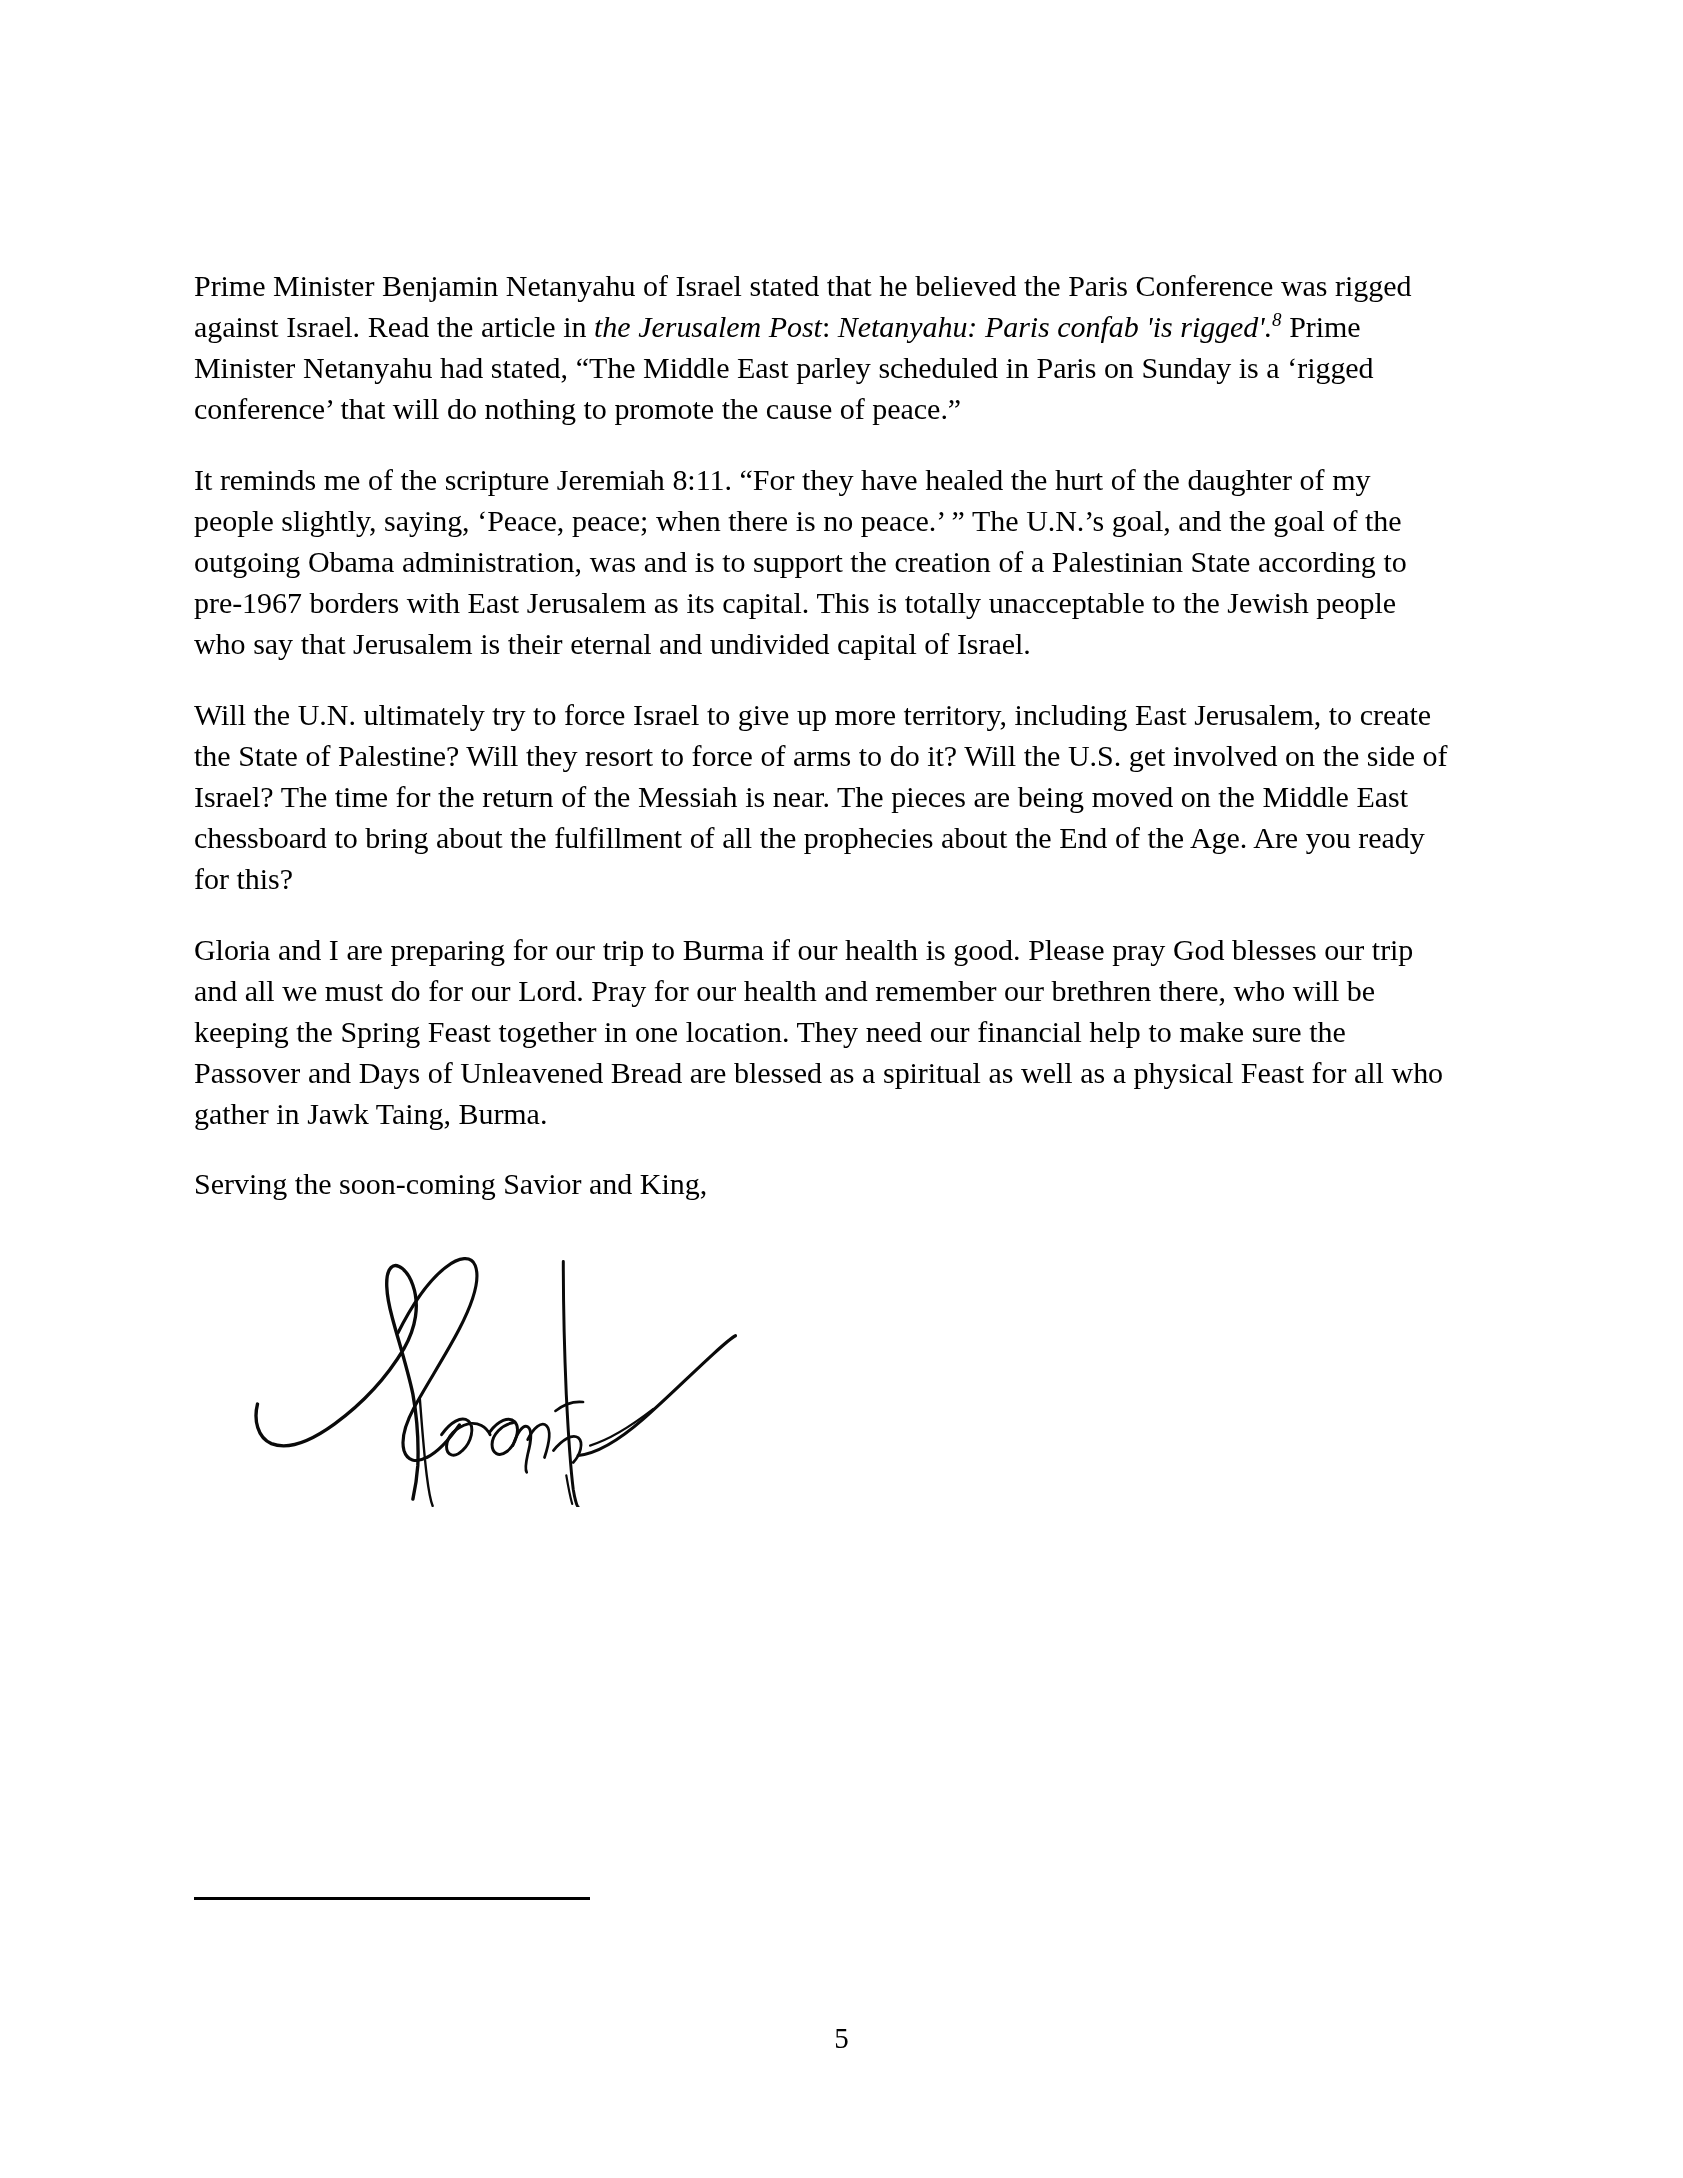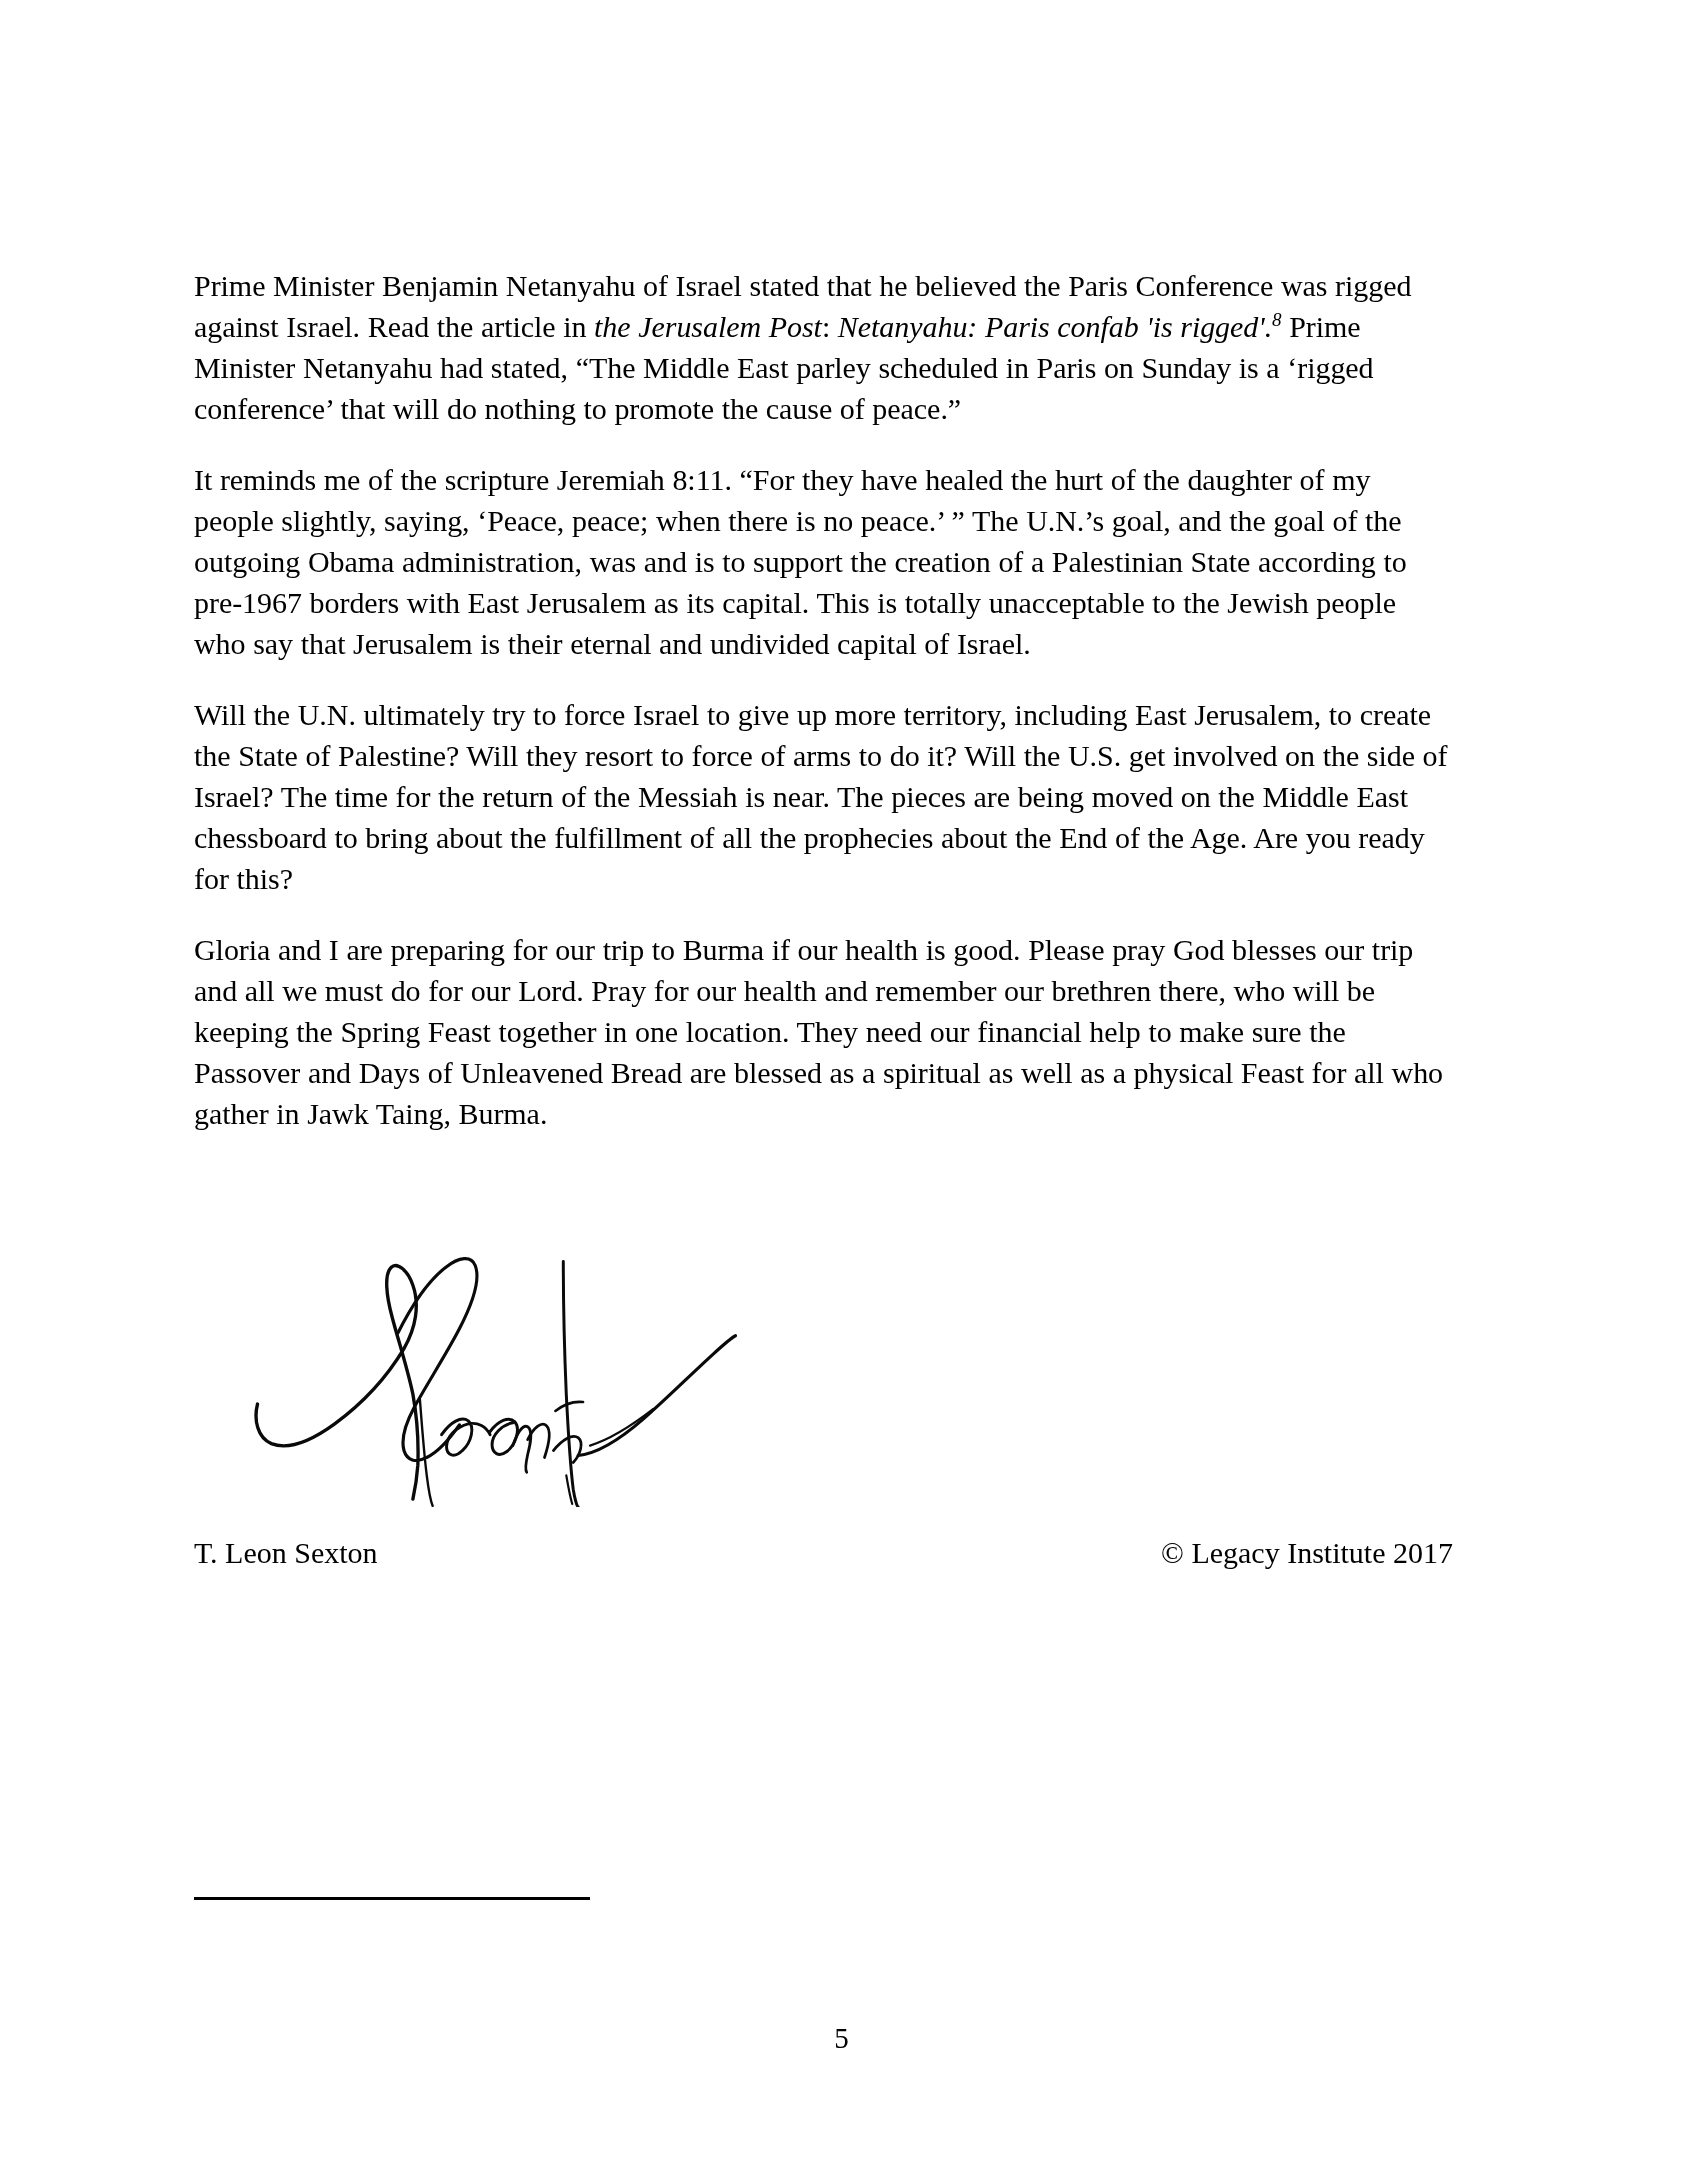--- a/index.html
+++ b/index.html
@@ -143,20 +143,21 @@
     <p class="para"><span>Prime Minister Benjamin Netanyahu of Israel stated that he believed the Paris Conference was rigged against Israel.  Read the article in </span><span class="it">the Jerusalem Post</span><span>: </span><span class="it">Netanyahu: Paris confab 'is rigged'.</span><span class="fn-ref">8</span><span> Prime Minister Netanyahu had stated, “The Middle East parley scheduled in Paris on Sunday is a ‘rigged conference’ that will do nothing to promote the cause of peace.”</span></p>
 
     <p class="para"><span>It reminds me of the scripture Jeremiah 8:11.  “For they have healed the hurt of the daughter of my people slightly, saying, ‘Peace, peace; when there is no peace.’ ”  The U.N.’s goal, and the goal of the outgoing Obama administration, was and is to support the creation of a Palestinian State according to pre-1967 borders with East Jerusalem as its capital.  This is totally unacceptable to the Jewish people who say that Jerusalem is their eternal and undivided capital of Israel.</span></p>
 
     <p class="para"><span>Will the U.N. ultimately try to force Israel to give up more territory, including East Jerusalem, to create the State of Palestine?  Will they resort to force of arms to do it?  Will the U.S. get involved on the side of Israel?  The time for the return of the Messiah is near.  The pieces are being moved on the Middle East chessboard to bring about the fulfillment of all the prophecies about the End of the Age.  Are you ready for this?</span></p>
 
     <p class="para"><span>Gloria and I are preparing for our trip to Burma if our health is good.  Please pray God blesses our trip and all we must do for our Lord.  Pray for our health and remember our brethren there, who will be keeping the Spring Feast together in one location.  They need our financial help to make sure the Passover and Days of Unleavened Bread are blessed as a spiritual as well as a physical Feast for all who gather in Jawk Taing, Burma.</span></p>
 
   </div>
 
+  <p class="closing">Serving the soon-coming Savior and King,</p>
 
   <div class="signature-wrap">
     <svg viewBox="0 0 580 300" xmlns="http://www.w3.org/2000/svg" aria-hidden="true">
       <g fill="none" stroke="#0a0a0a" stroke-linecap="round" stroke-linejoin="round">
 
         <path d="M48 196 C44 212 48 230 62 236 C80 243 104 232 126 216 C152 197 178 170 196 140 C208 119 212 96 205 76 C200 61 189 52 183 58 C176 65 178 86 184 108 C190 131 199 158 205 186 C209 208 211 232 210 258 C209 272 207 283 205 292" stroke-width="3.4"></path>
 
         <path d="M190 124 C203 98 220 72 238 58 C252 47 264 46 268 56 C273 69 266 93 252 120 C238 147 219 176 206 200 C197 217 193 232 196 243 C199 253 208 256 219 250 C231 244 243 230 252 217" stroke-width="3.2"></path>
 
         <path d="M212 190 C214 216 216 244 219 268 C221 284 223 294 225 299" stroke-width="2.4"></path>
@@ -170,24 +171,20 @@
         <path d="M349 203 C358 196 368 193 377 194" stroke-width="2.6"></path>
         <path d="M347 243 C356 232 366 226 372 230 C378 235 374 248 367 255" stroke-width="2.8"></path>
         <path d="M360 268 C362 280 364 290 366 297" stroke-width="2.2"></path>
 
         <path d="M372 248 C392 246 414 232 438 211 C463 189 487 165 509 145 C520 135 527 129 531 127" stroke-width="3.2"></path>
         <path d="M384 238 C404 232 426 218 448 201" stroke-width="2.2"></path>
       </g>
     </svg>
   </div>
 
-  <div class="sig-row">
-    <span class="sig-name">T. Leon Sexton</span>
-    <span class="copyright">© Legacy Institute 2017</span>
-  </div>
 
   <div class="footnote-rule"></div>
 
 
   <div class="page-number">5</div>
 
 </div>
 
 
 </body></html>

